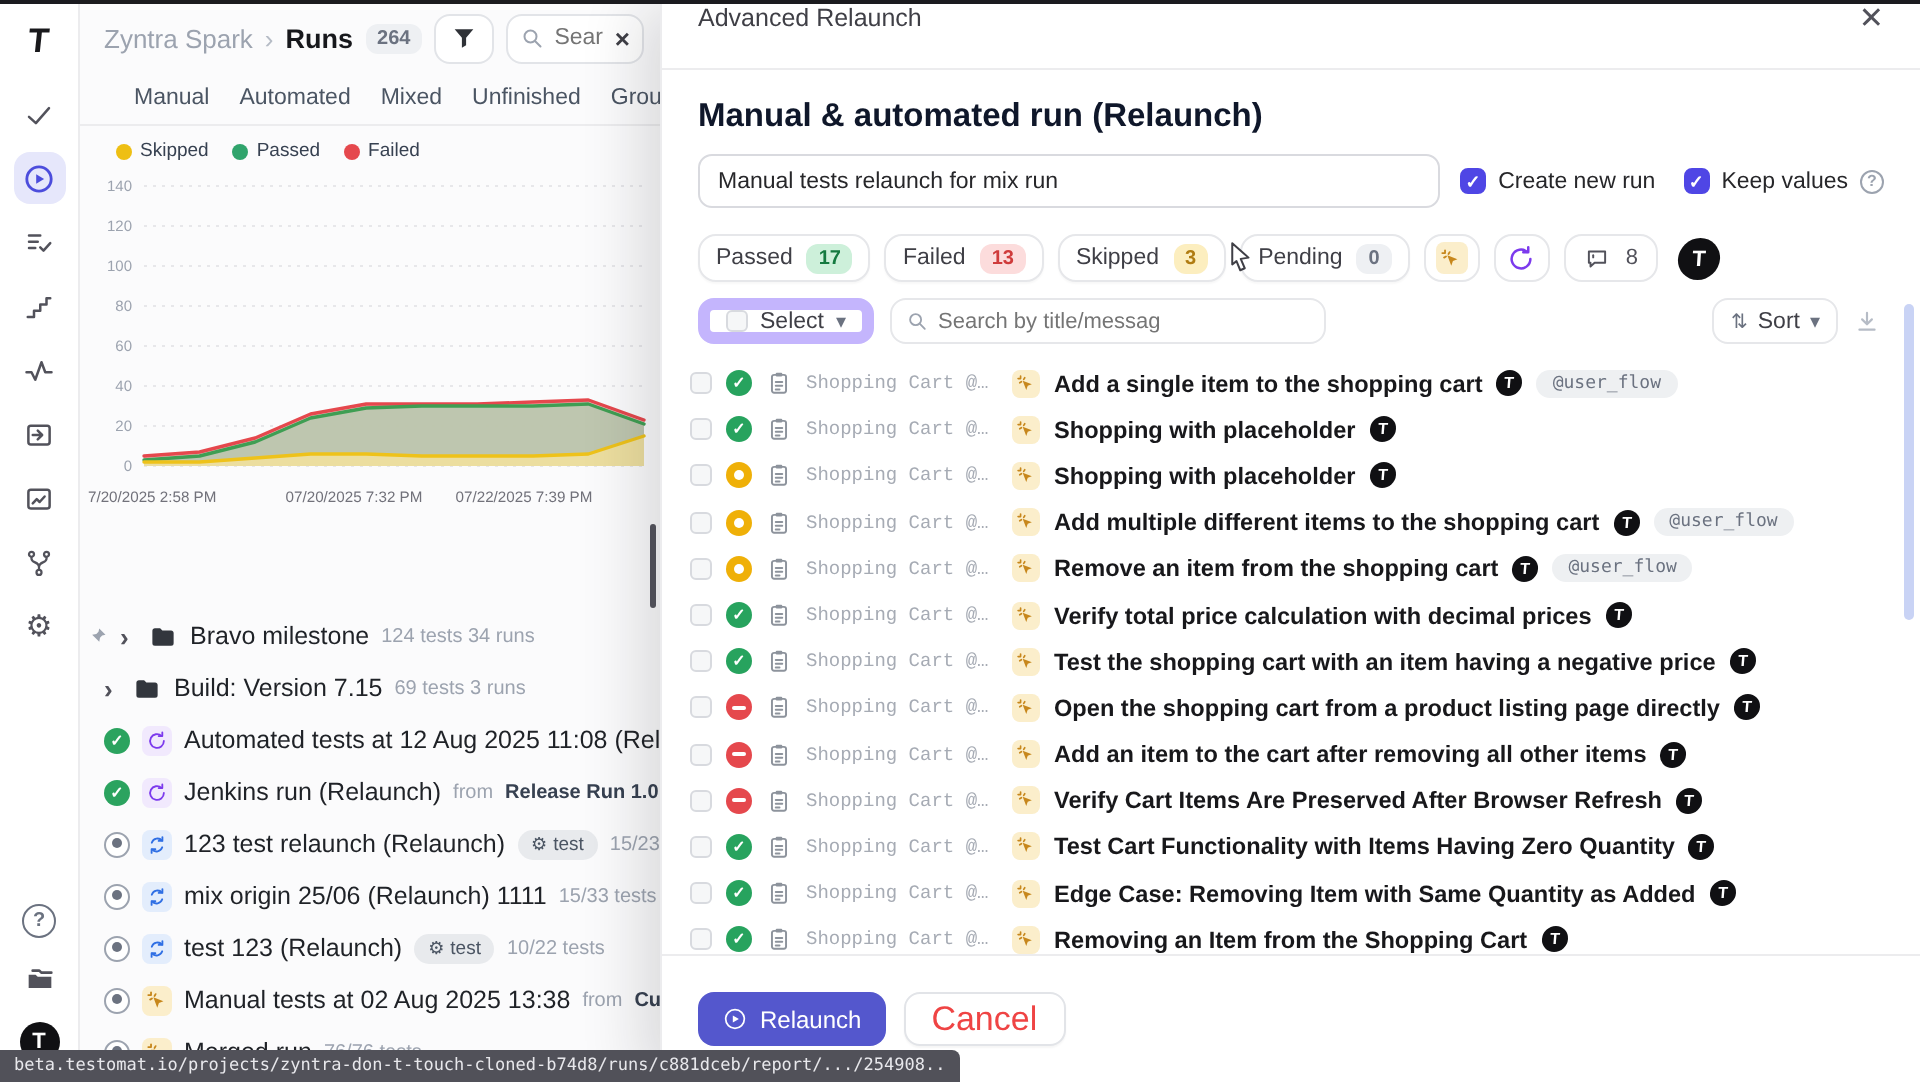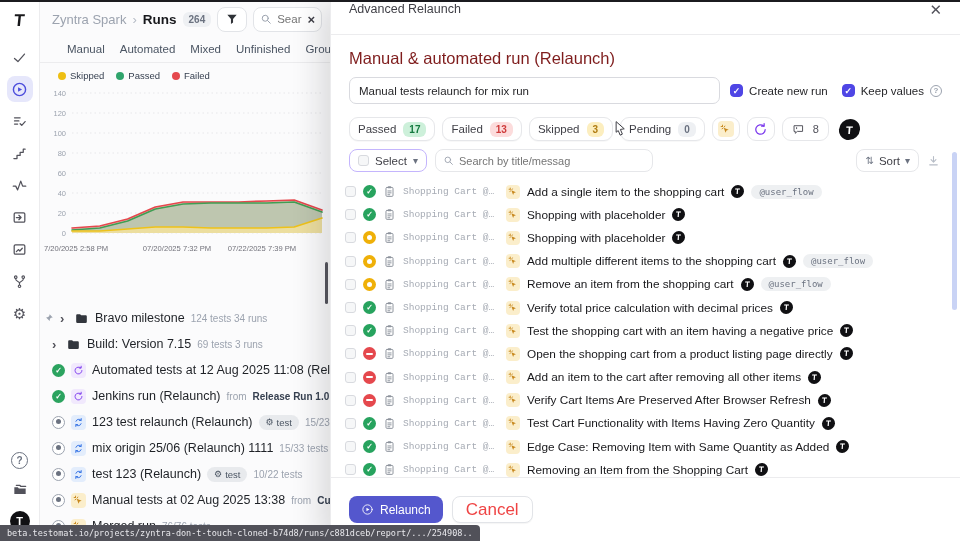--- a/index.html
+++ b/index.html
@@ -59,21 +59,21 @@
   .tbadge-pill{display:flex;align-items:center;gap:3px;background:#e8eaed;border-radius:999px;padding:2px 7px;font-size:9.5px;color:#4b5563}
   .tbadge-pill .g{font-size:9px}
 
   .statusbar{position:absolute;left:0;bottom:0;background:#515159;color:#e8e8ec;font-family:"DejaVu Sans Mono",monospace;font-size:8.5px;padding:3px 7px;border-radius:0 4px 0 0;z-index:70;white-space:nowrap}
 
   
   .modal{position:absolute;left:330px;top:2px;width:630px;height:539px;background:#fff;z-index:40;box-shadow:-10px 0 28px rgba(20,20,30,.14);border-left:1px solid #ececee}
   .mhead{display:flex;align-items:flex-start;height:33px;border-bottom:1px solid #ececee;padding:0 18px;color:#3f3f46}
   .mhead .t{font-size:12.5px}
   .mhead .x{margin-left:auto;font-size:15px;color:#52525b;cursor:pointer;line-height:1}
-  .mtitle{font-size:16.5px;font-weight:400;color:#7f1d1d;padding:14px 18px 0}
+  .mtitle{font-size:16.5px;font-weight:700;color:#0f172a;padding:14px 18px 0}
   .nrow{display:flex;align-items:center;gap:10px;padding:9px 18px 0}
   .ninput{width:432px;height:27px;border:1px solid #d9dadf;border-radius:7px;font-size:11.5px;color:#27272a;padding:0 9px;outline:none;font-family:"Liberation Sans",sans-serif}
   .cbrow{display:flex;align-items:center;gap:6px;font-size:11.5px;color:#27272a;white-space:nowrap}
   .cb{width:13px;height:13px;border-radius:4px;border:1px solid #d1d5db;background:#fff;position:relative;flex:none}
   .cb-true{background:#4f46e5;border-color:#4f46e5}
   .cb-true::after{content:"✓";position:absolute;inset:0;color:#fff;font-size:9px;font-weight:700;display:flex;align-items:center;justify-content:center}
   .helpc{width:12px;height:12px;border:1.3px solid #9ca3af;border-radius:50%;color:#9ca3af;font-size:8px;font-weight:700;display:flex;align-items:center;justify-content:center}
 
   .frow{display:flex;align-items:center;gap:7px;padding:13px 18px 0}
   .fpill{display:flex;align-items:center;gap:7px;height:24px;border:1px solid #e6e7ea;border-radius:9px;background:#fff;padding:0 8px;font-size:11.5px;color:#3f3f46;cursor:pointer;box-shadow:0 1px 1px rgba(0,0,0,.03)}
@@ -83,41 +83,41 @@
   .cnt-skipped{background:#fceebf;color:#b07c12}
   .cnt-pending{background:#eef0f3;color:#6b7280}
   .ibtn{width:28px;height:24px;border:1px solid #e6e7ea;border-radius:9px;background:#fff;display:flex;align-items:center;justify-content:center;cursor:pointer}
   .ibtn .chip{width:16px;height:16px;border-radius:4px;display:flex;align-items:center;justify-content:center}
   .chip.man{color:#c7871c;background:#fbeecb}
   .chip.auto{color:#7c3aed}
   .cbtn{display:flex;align-items:center;gap:8px;height:24px;border:1px solid #e6e7ea;border-radius:9px;background:#fff;padding:0 9px;color:#52525b;font-size:11px;cursor:pointer}
   .avatar{width:21px;height:21px;border-radius:50%;background:#101013;color:#fff;font-size:11px;font-weight:700;display:flex;align-items:center;justify-content:center;margin-left:3px;transform:skewX(-4deg)}
 
   .srow{display:flex;align-items:center;gap:8px;padding:8px 18px 0}
-  .selbtn{display:flex;align-items:center;gap:6px;height:23px;border:1px solid #c4b5fd;border-radius:8px;background:#fff;padding:0 8px;font-size:11.5px;color:#3f3f46;cursor:pointer}
+  .selbtn{display:flex;align-items:center;gap:6px;height:23px;border:6px solid #c4b5fd;border-radius:8px;background:#fff;padding:0 8px;font-size:11.5px;color:#3f3f46;cursor:pointer}
   .cbsm{width:11px;height:11px;border-radius:3px;border:1px solid #d8dadf;background:#f6f7f8}
   .msearch{display:flex;align-items:center;gap:5px;width:218px;height:23px;border:1px solid #e6e7ea;border-radius:8px;background:#fff;padding:0 7px;color:#9ca3af}
   .msearch input{border:none;outline:none;flex:1;min-width:0;font-size:11px;color:#6b7280;background:transparent;font-family:"Liberation Sans",sans-serif}
   .sortbtn{margin-left:auto;display:flex;align-items:center;gap:5px;height:23px;border:1px solid #e6e7ea;border-radius:8px;background:#fff;padding:0 8px;font-size:11.5px;color:#3f3f46;cursor:pointer}
   .dl{color:#b6bcc6;margin-right:2px}
   .carets{font-size:10px;color:#6b7280}
 
   .tlist{padding:8px 12px 0 14px}
   .trow{display:flex;align-items:center;height:23.2px;gap:7px;white-space:nowrap;overflow:hidden}
   .dot{width:13px;height:13px;border-radius:50%;flex:none;position:relative}
   .dot-passed{background:#27a35e}
   .dot-passed::after{content:"✓";position:absolute;inset:0;color:#fff;font-size:8px;font-weight:700;display:flex;align-items:center;justify-content:center}
   .dot-failed{background:#e5484d}
   .dot-failed::after{content:"";position:absolute;left:3px;top:5.5px;width:7px;height:2px;border-radius:2px;background:#fff}
   .dot-skipped{background:#efb008}
   .dot-skipped::after{content:"";position:absolute;left:4px;top:4px;width:5px;height:5px;border-radius:50%;background:#fff}
   .clip{color:#8d939c;flex:none}
   .suite{font-family:Liberation Mono, monospace;font-size:9.5px;color:#a6abb4;width:96px;flex:none;overflow:hidden;text-overflow:ellipsis}
   .mchip{width:14px;height:14px;border-radius:4px;background:#fbeecb;color:#c7871c;display:flex;align-items:center;justify-content:center;flex:none}
-  .ttl{font-size:11.8px;color:#18181b;font-weight:400}
+  .ttl{font-size:11.8px;color:#18181b;font-weight:700}
   .tb{width:13px;height:13px;border-radius:50%;background:#101013;color:#fff;font-size:8px;font-weight:700;display:flex;align-items:center;justify-content:center;flex:none;transform:skewX(-4deg)}
   .tag{background:#eef0f2;border-radius:999px;padding:2px 8px;font-size:9px;color:#6b7280;font-family:"DejaVu Sans Mono",monospace}
   .mscroll{position:absolute;right:3px;top:150px;width:5px;height:158px;border-radius:3px;background:#c9d3f5}
 
   .mfoot{position:absolute;left:0;bottom:0;width:100%;border-top:1px solid #ececee;background:#fff;display:flex;align-items:center;gap:9px;padding:18px 18px}
   .relaunch{display:flex;align-items:center;gap:6px;height:27px;border:none;border-radius:8px;background:#5457cd;color:#fff;font-size:12px;font-weight:500;padding:0 12px;cursor:pointer;font-family:"Liberation Sans",sans-serif}
   .cancel{height:27px;border:1px solid #e2e4e8;border-radius:8px;background:#fff;color:#ef4444;font-size:17px;padding:0 13px;cursor:pointer;font-family:"Liberation Sans",sans-serif;box-shadow:0 1px 1px rgba(0,0,0,.04)}
 
   .mouse{position:absolute;left:613px;top:120px;z-index:90;width:15px;height:17px}
 </style>

